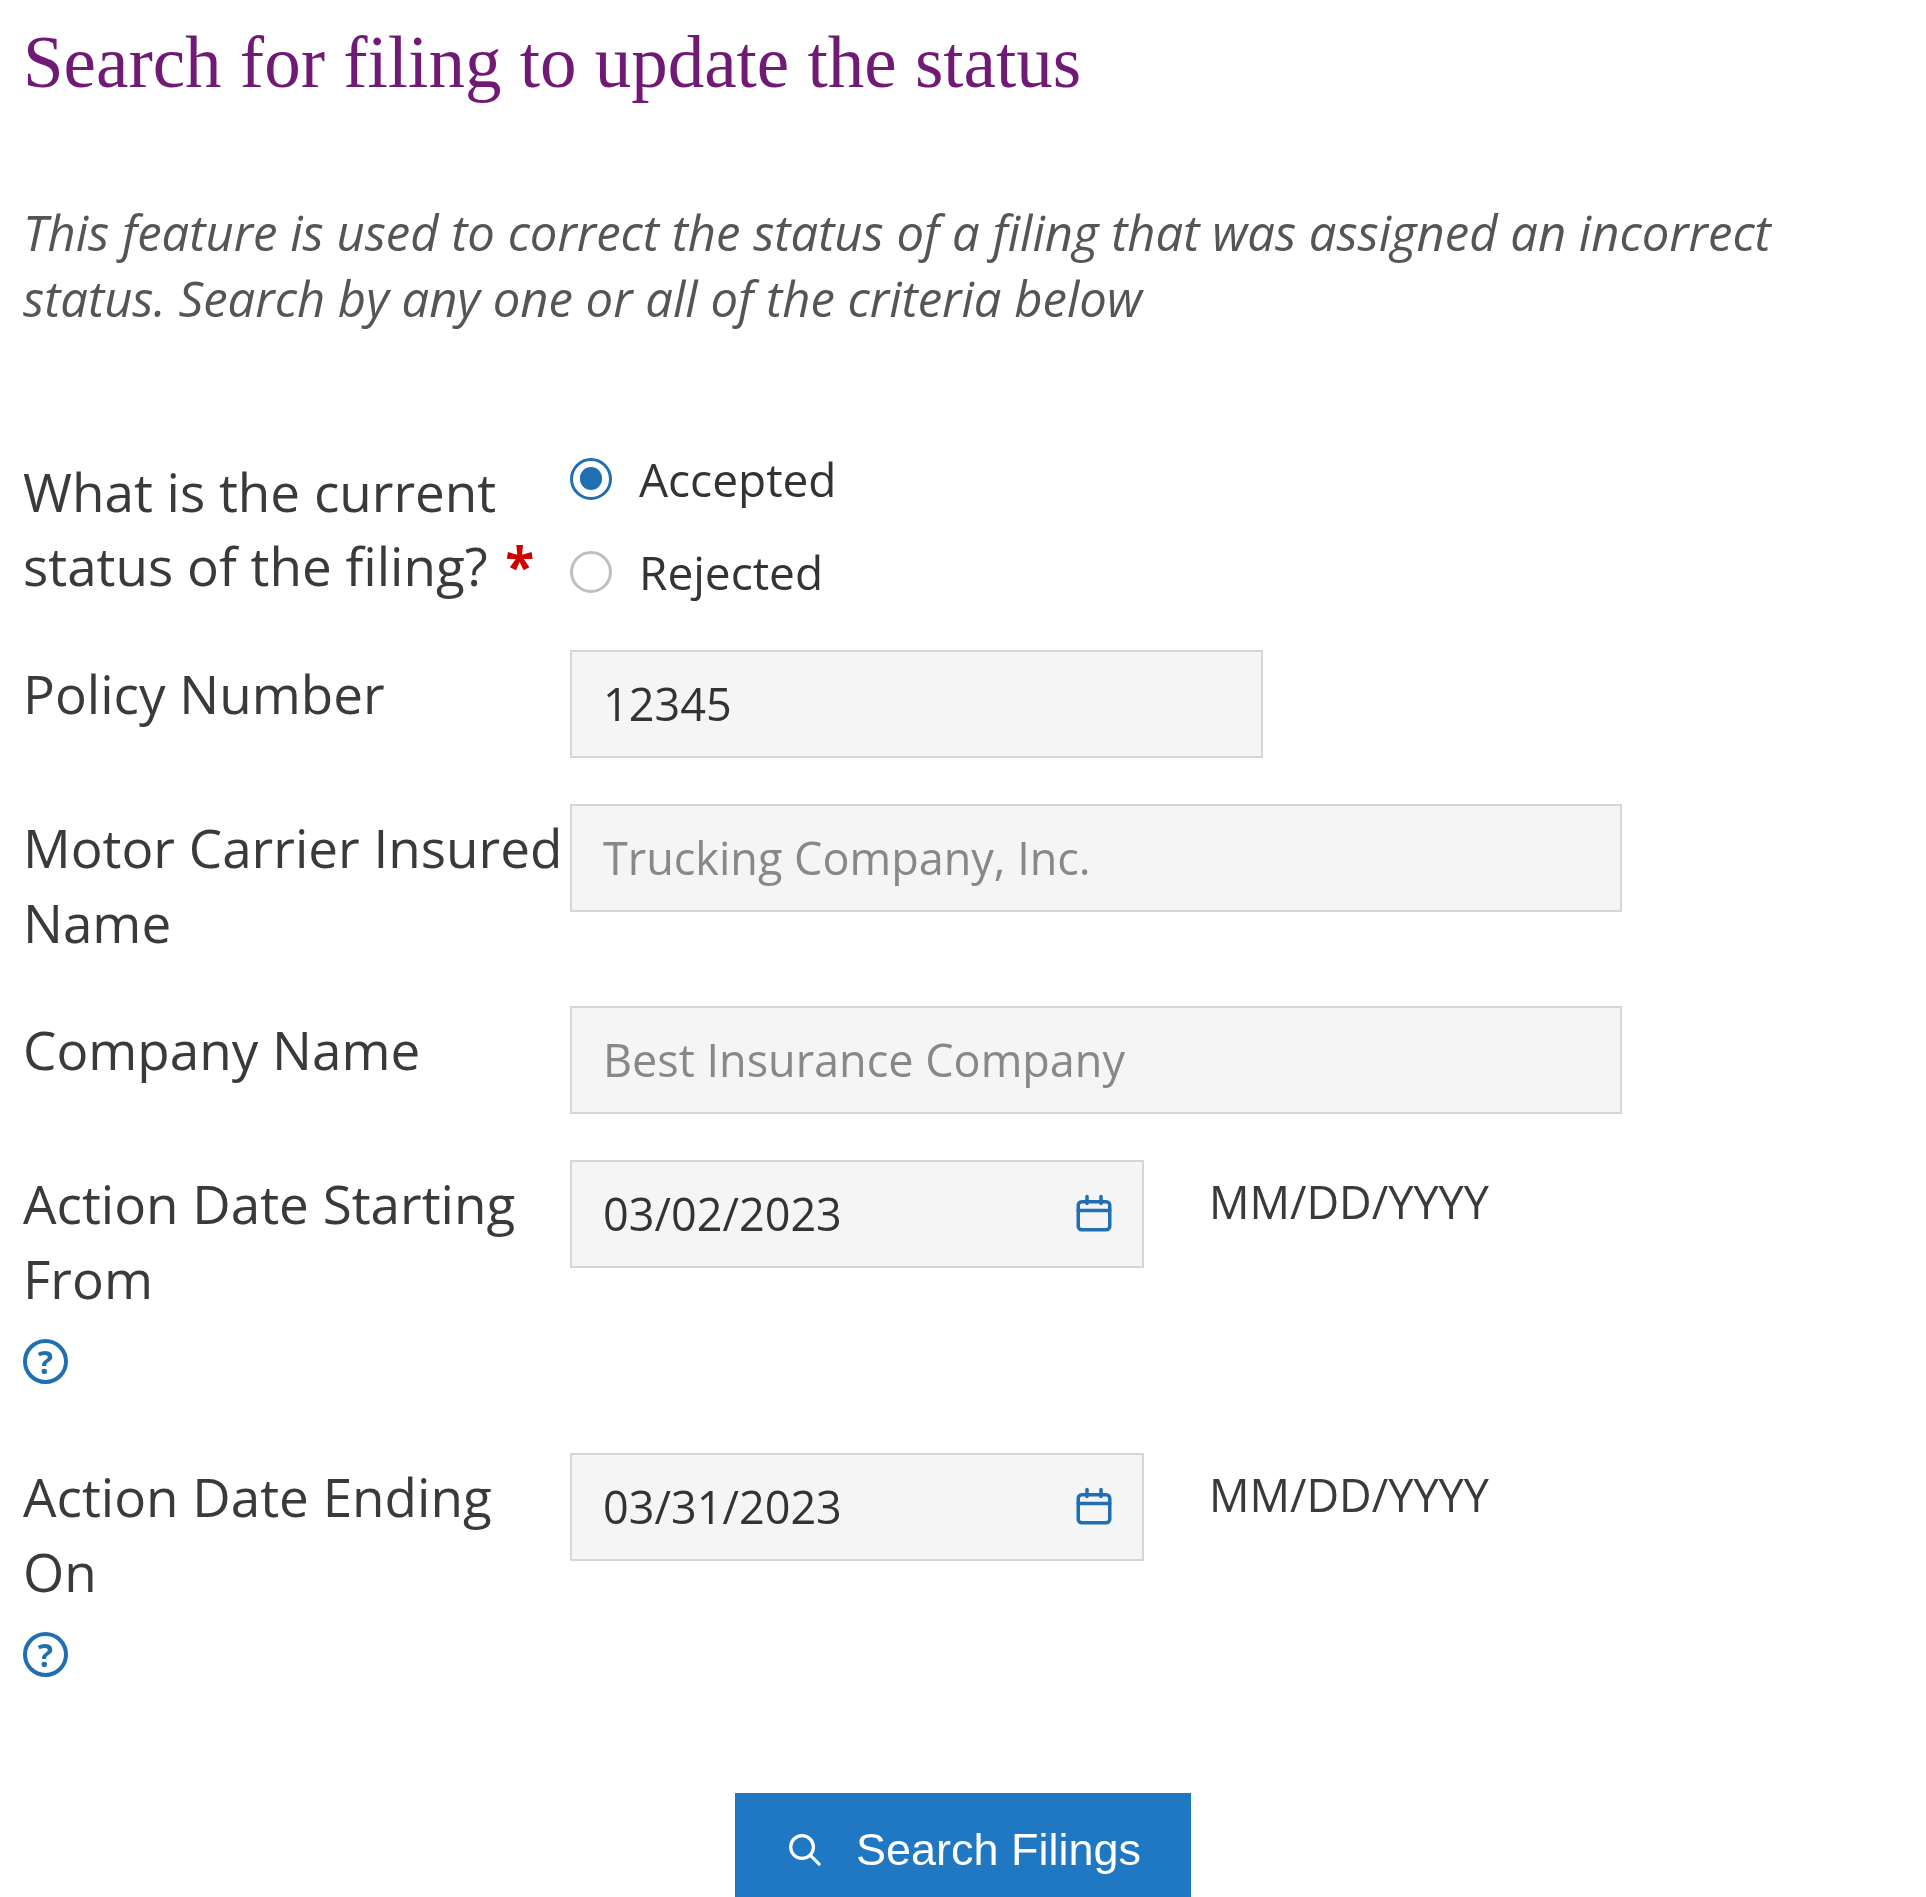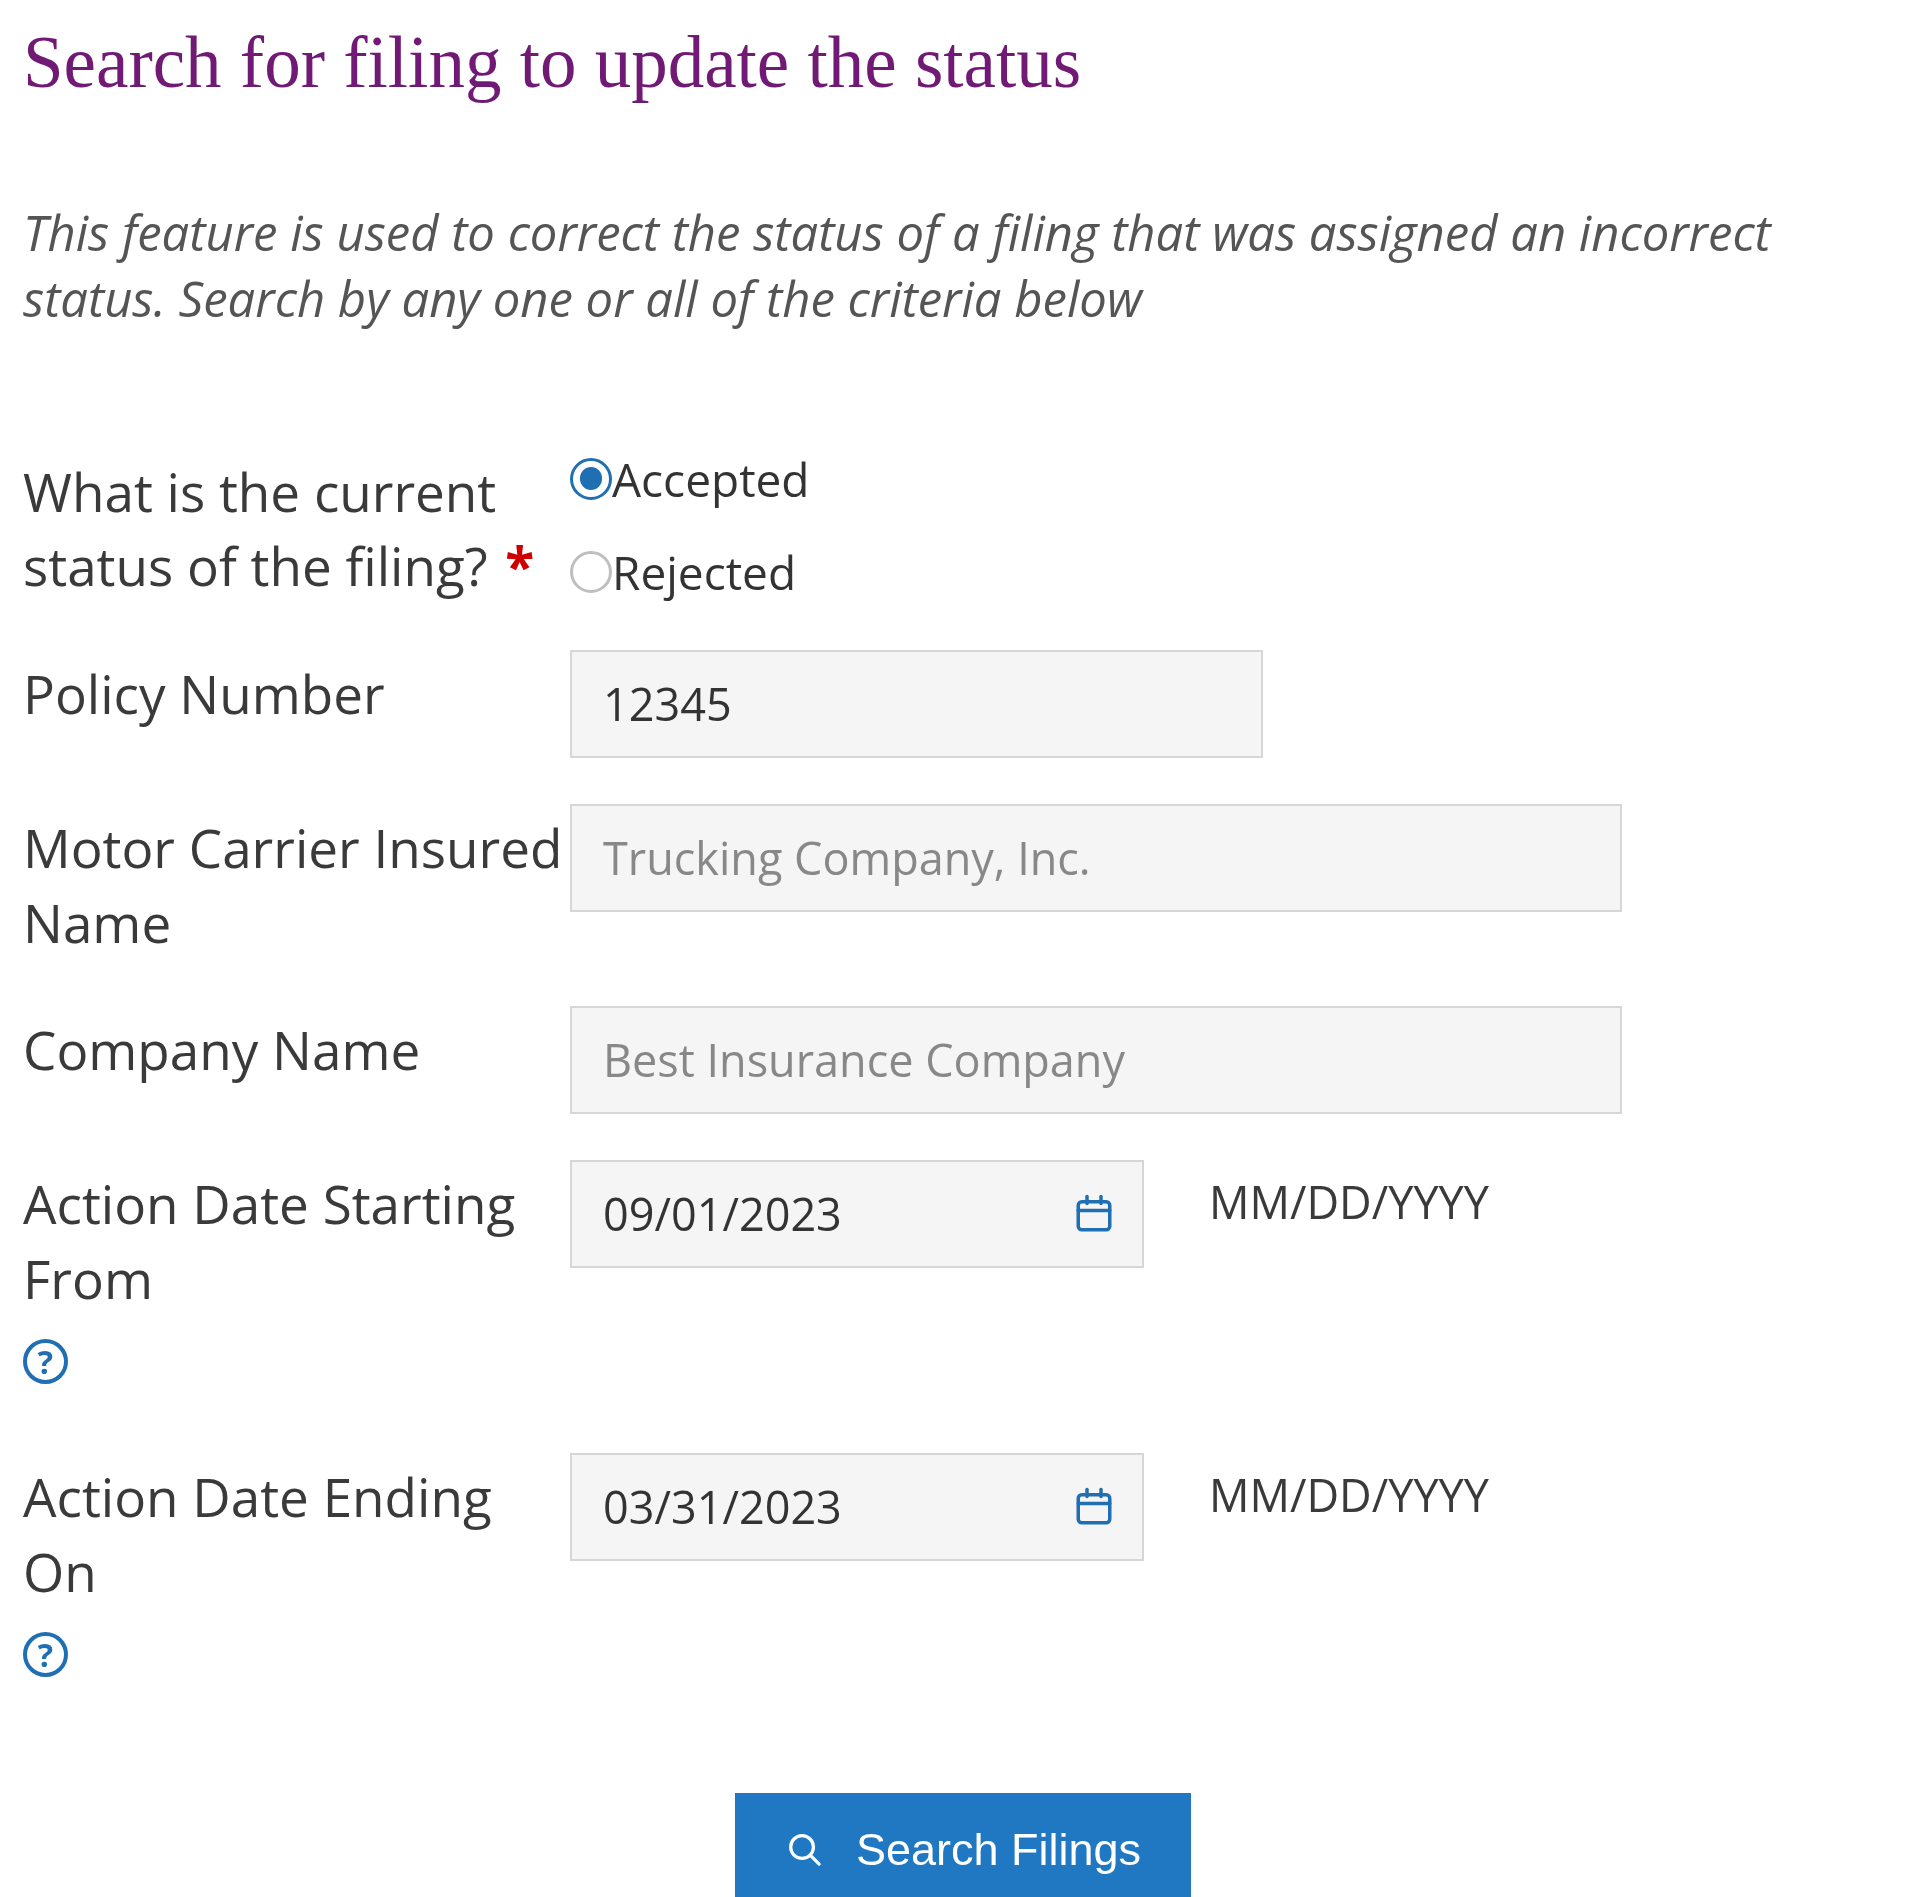--- a/index.html
+++ b/index.html
@@ -51,20 +51,21 @@
   .hint-col {
     padding-left: 65px;
     font-size: 45px;
     color: #3a3a3a;
     padding-top: 11.6px;
   }
   .radio-stack { display: flex; flex-direction: column; gap: 31px; }
   .radio-item {
     display: flex;
     align-items: center;
+    gap: 27px;
     cursor: pointer;
   }
   .radio-outer {
     width: 42px;
     height: 42px;
     border: 3.9px solid #bfbfbf;
     border-radius: 50%;
     background: #fff;
     display: flex;
     align-items: center;
@@ -187,21 +188,21 @@
     <div class="label-col">Company Name</div>
     <div class="control-col">
       <div class="text-input w-large placeholder">Best Insurance Company</div>
     </div>
   </div>
 
   <div class="form-row tight">
     <div class="label-col">Action Date Starting From</div>
     <div class="control-col">
       <div class="date-wrap">
-        <span class="date-text">09/01/2023</span>
+        <span class="date-text">03/02/2023</span>
         <svg class="cal-icon" width="42" height="42" viewBox="0 0 24 24" fill="none" stroke="currentColor" stroke-width="2" stroke-linecap="round" stroke-linejoin="round">
           <rect x="3" y="5" width="18" height="16" rx="2"></rect>
           <line x1="3" y1="10" x2="21" y2="10"></line>
           <line x1="8" y1="2" x2="8" y2="6"></line>
           <line x1="16" y1="2" x2="16" y2="6"></line>
         </svg>
       </div>
     </div>
     <div class="hint-col">MM/DD/YYYY</div>
   </div>

